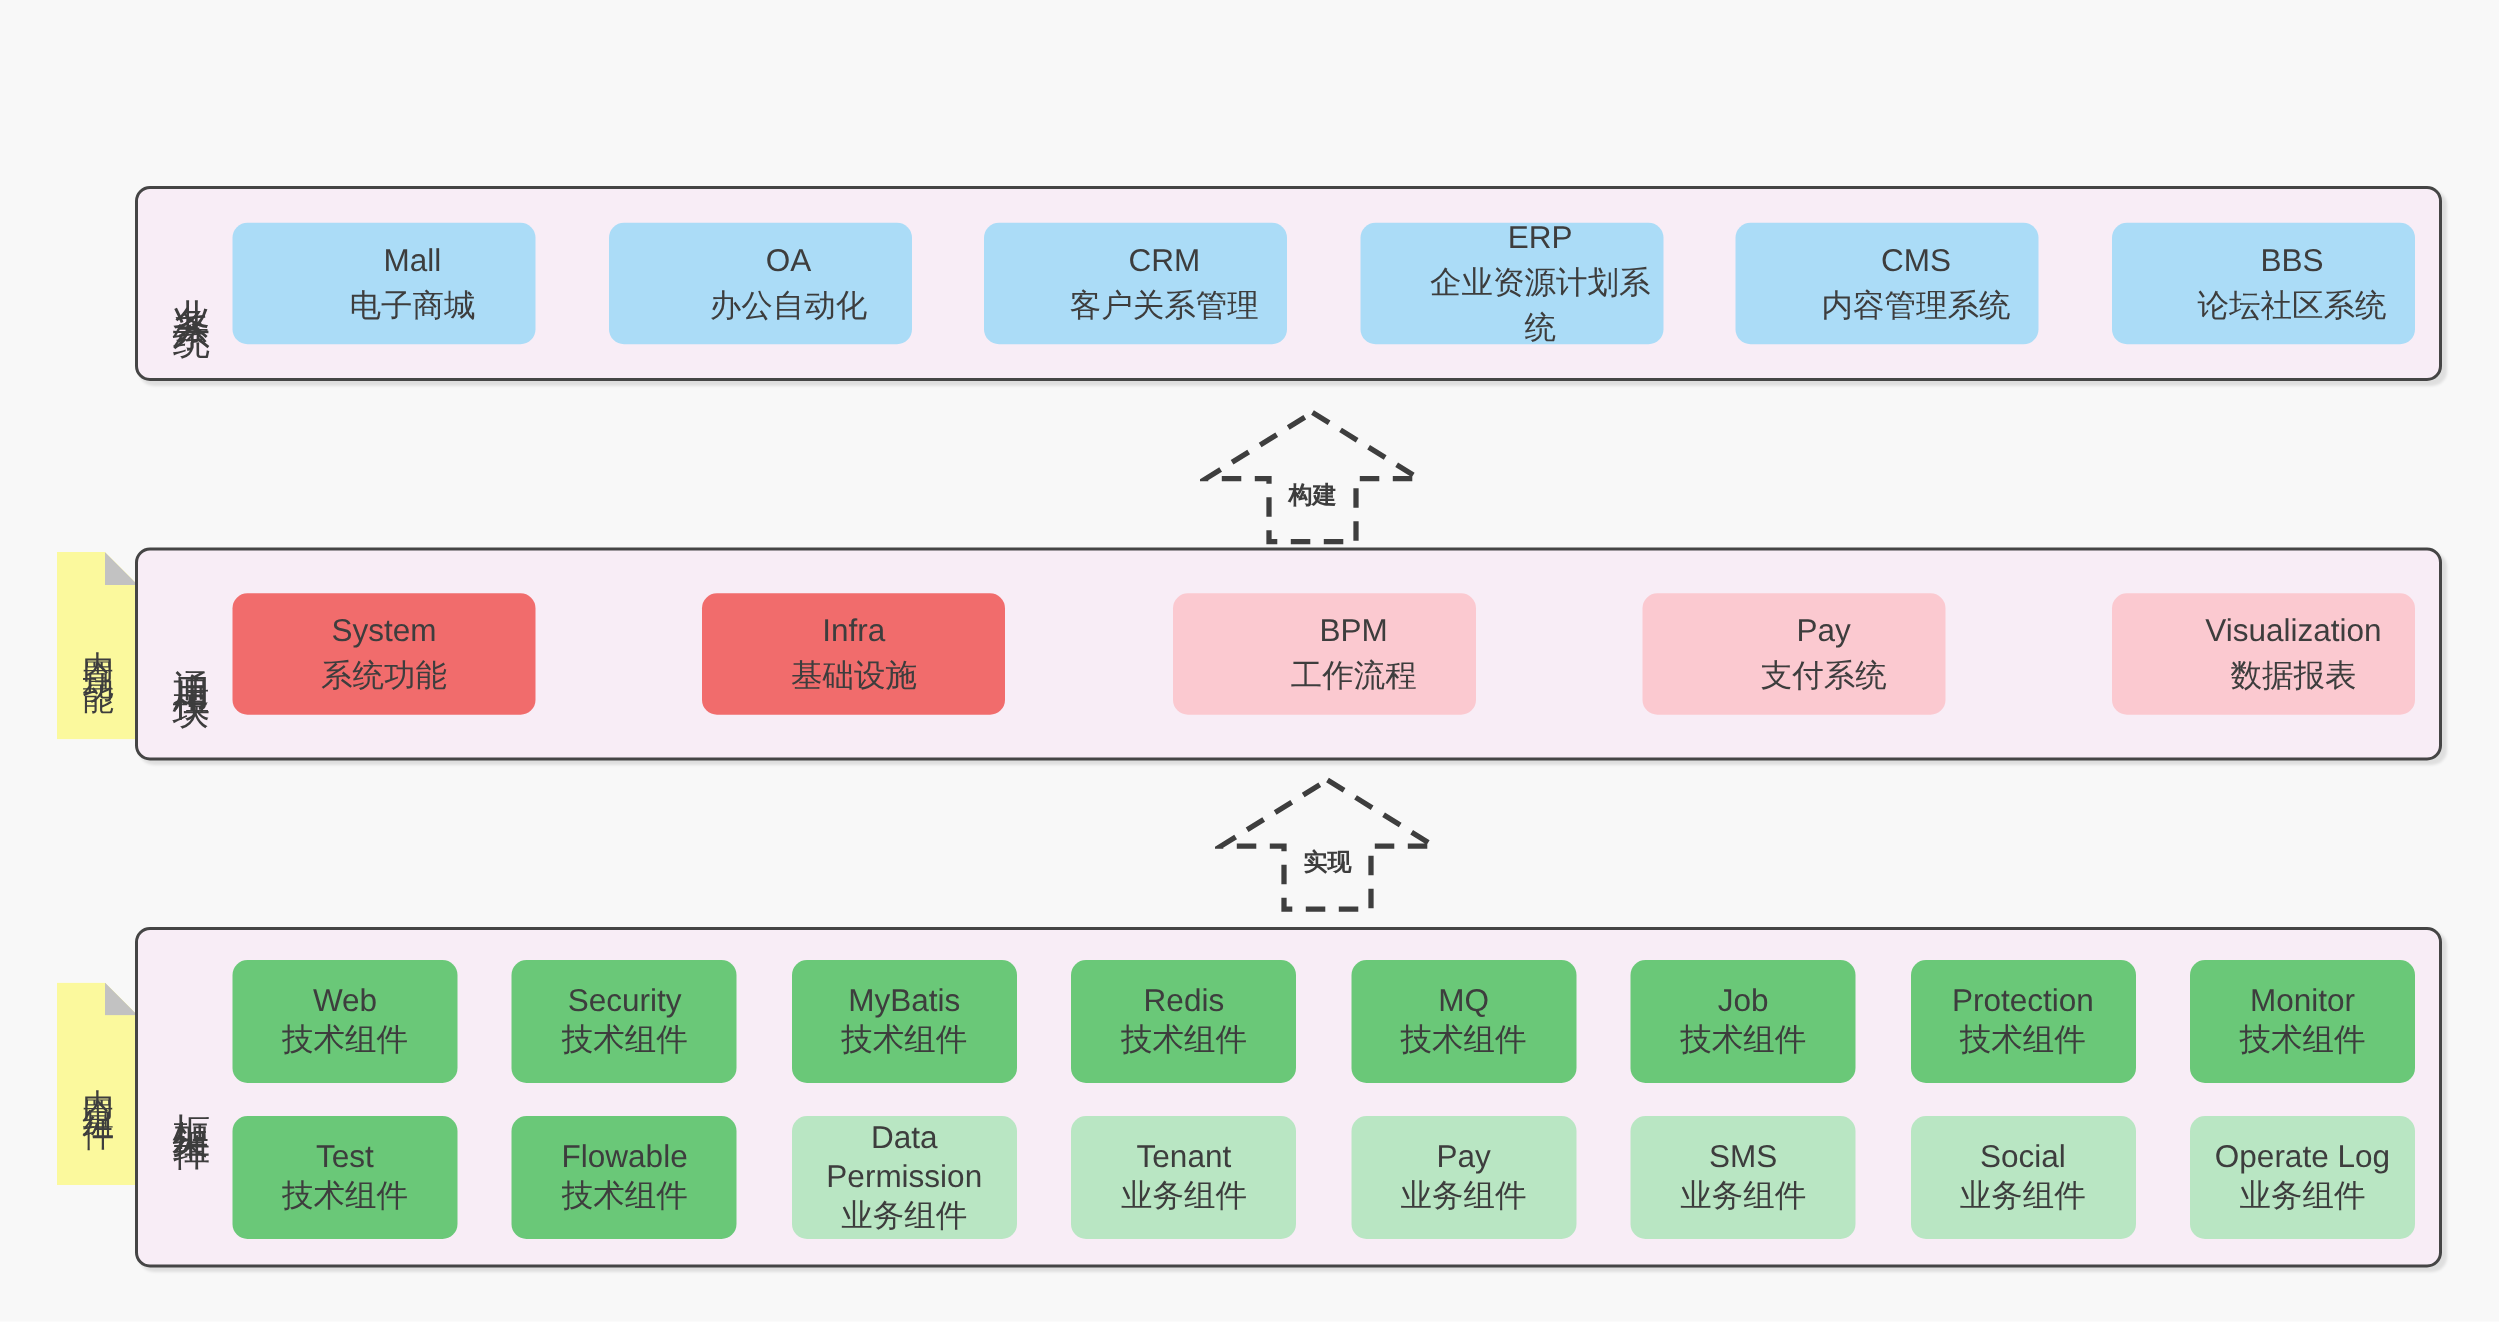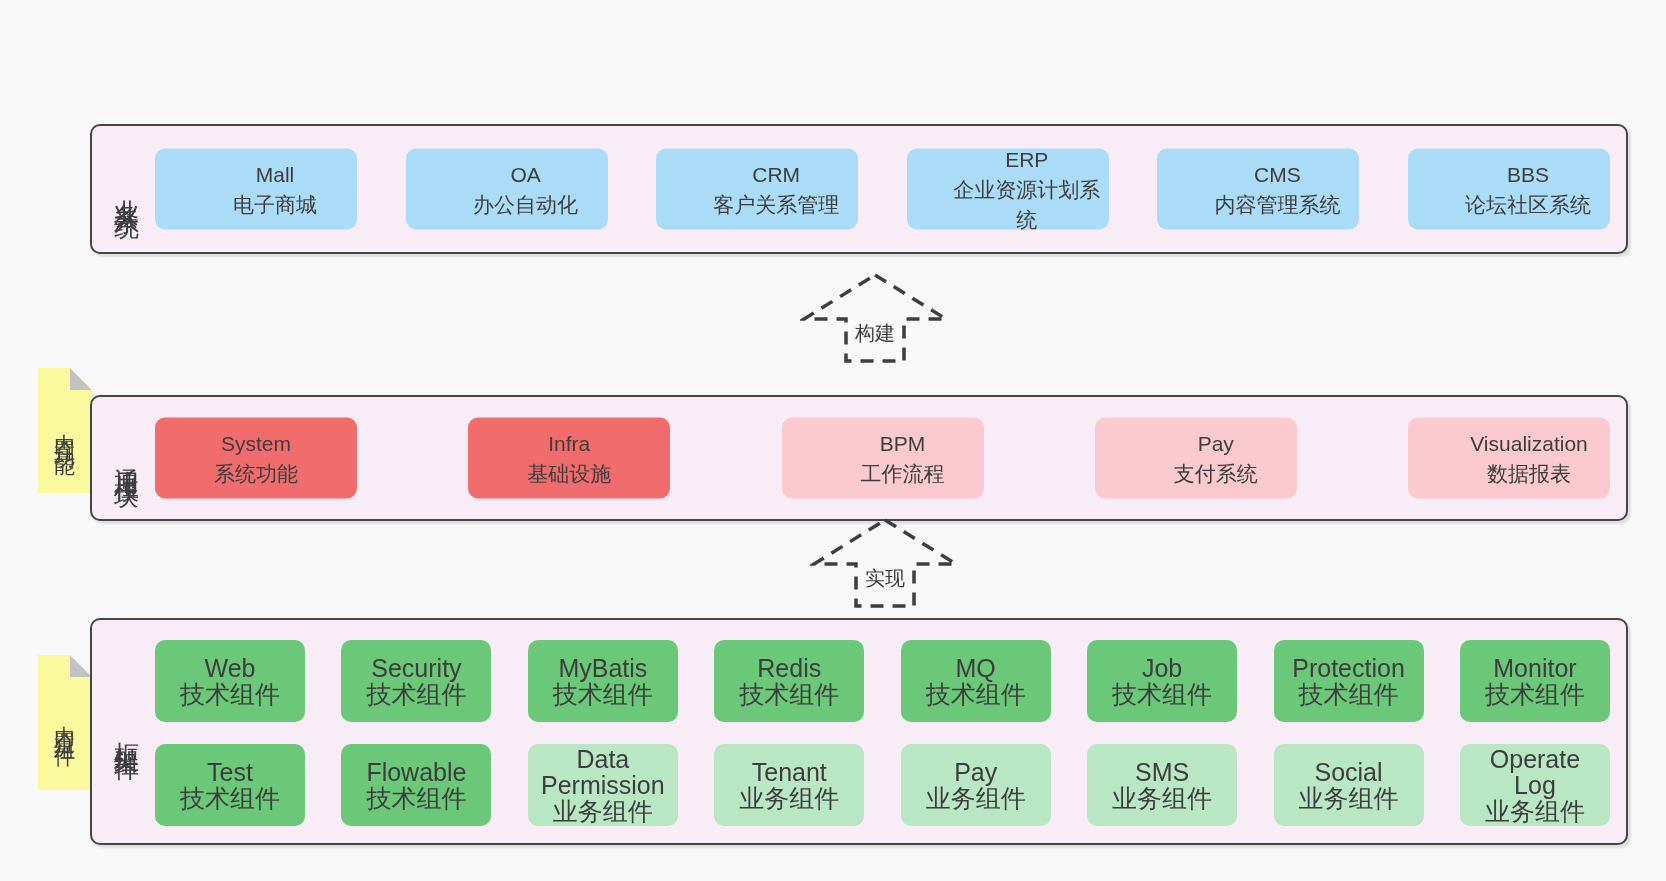--- a/index.html
+++ b/index.html
@@ -11,21 +11,21 @@
   }
   
   .layer{
     position:absolute;left:90px;width:1538px;box-sizing:border-box;
     background:var(--c-layer_bg,#f8edf6);
     border:2px solid var(--c-border,#454545);
     border-radius:10px;
     box-shadow:3px 3px 2px rgba(0,0,0,0.10);
   }
   .layer1{top:124px;height:130px;}
-  .layer2{top:395px;height:126px;}
+  .layer2{top:365px;height:142px;}
   .layer3{top:618px;height:227px;}
   .layer-label{
     position:absolute;left:22px;top:50%;transform:translateY(-50%);
     writing-mode:vertical-rl;text-orientation:upright;
     font-size:25px;letter-spacing:5px;line-height:1;white-space:nowrap;
   }
   
   .box-row{
     position:absolute;left:63px;right:16px;top:50%;transform:translateY(-50%);
     display:flex;justify-content:space-between;
@@ -34,35 +34,35 @@
     box-sizing:border-box;padding:2px 6px;border-radius:10px;
     display:flex;flex-direction:column;align-items:center;justify-content:center;
     text-align:center;font-size:21px;line-height:30px;
   }
   .layer1 .box,.layer2 .box{width:202px;height:81px;}
   .rows{
     position:absolute;left:63px;right:16px;top:20px;
     display:flex;flex-direction:column;gap:22px;
   }
   .rows .box-row{position:static;transform:none;}
-  .layer3 .box{width:150px;height:82px;font-size:25px;line-height:26px;}
+  .layer3 .box{width:150px;height:82px;font-size:21px;line-height:26px;}
   .box.blue{background:var(--c-blue,#abdcf7);padding-left:44px;}
   .box.red{background:var(--c-red,#f16c6c);}
   .box.pink{background:var(--c-pink,#fbc9d0);padding-left:46px;}
   .box.green{background:var(--c-green,#6ac878);}
   .box.lightgreen{background:var(--c-light_green,#b9e6c3);}
   
   .arrow{position:absolute;width:150px;height:92px;}
   .arrow1{left:800px;top:272px;}
   .arrow2{left:810px;top:517px;}
   .arrow svg{position:absolute;left:0;top:0;}
   .arrow-label{
     position:absolute;left:50%;top:47px;transform:translateX(-50%);
     background:var(--c-page_bg,#f8f8f8);padding:1px 3px;
-    font-size:20px;white-space:nowrap;
+    font-size:16px;white-space:nowrap;font-weight:bold;
   }
   
   .sticky{
     position:absolute;left:38px;width:54px;
     background:var(--c-sticky_yellow,#fbf99d);
     clip-path:polygon(0 0,calc(100% - 22px) 0,100% 22px,100% 100%,0 100%);
     display:flex;align-items:center;justify-content:center;
   }
   .sticky1{top:368px;height:125px;}
   .sticky2{top:655px;height:135px;}

